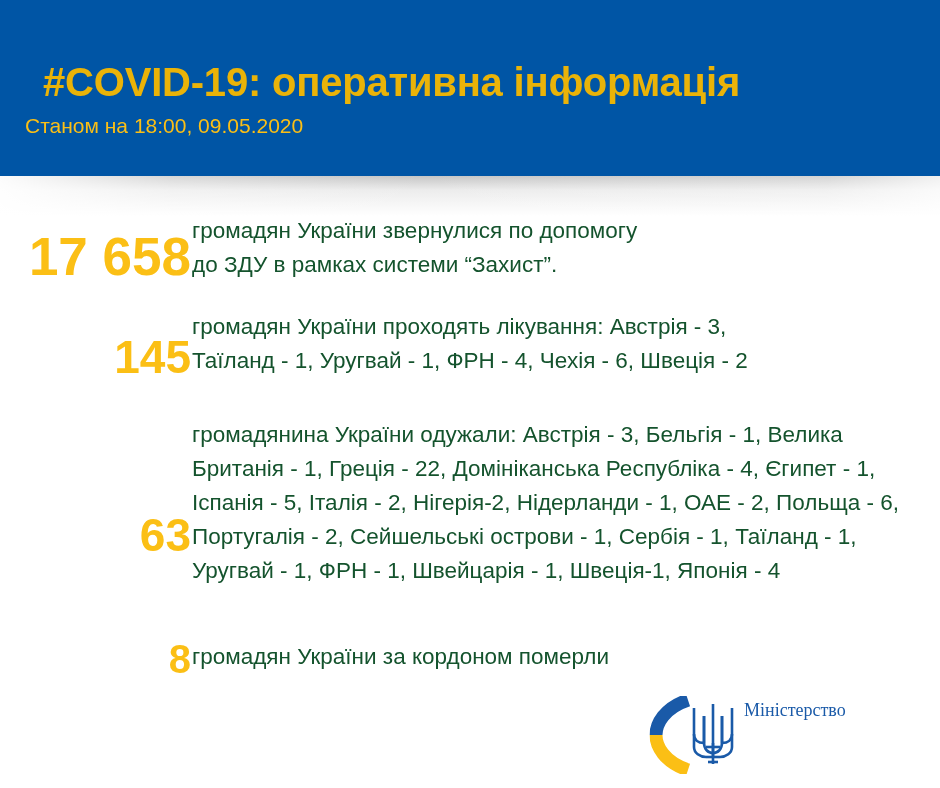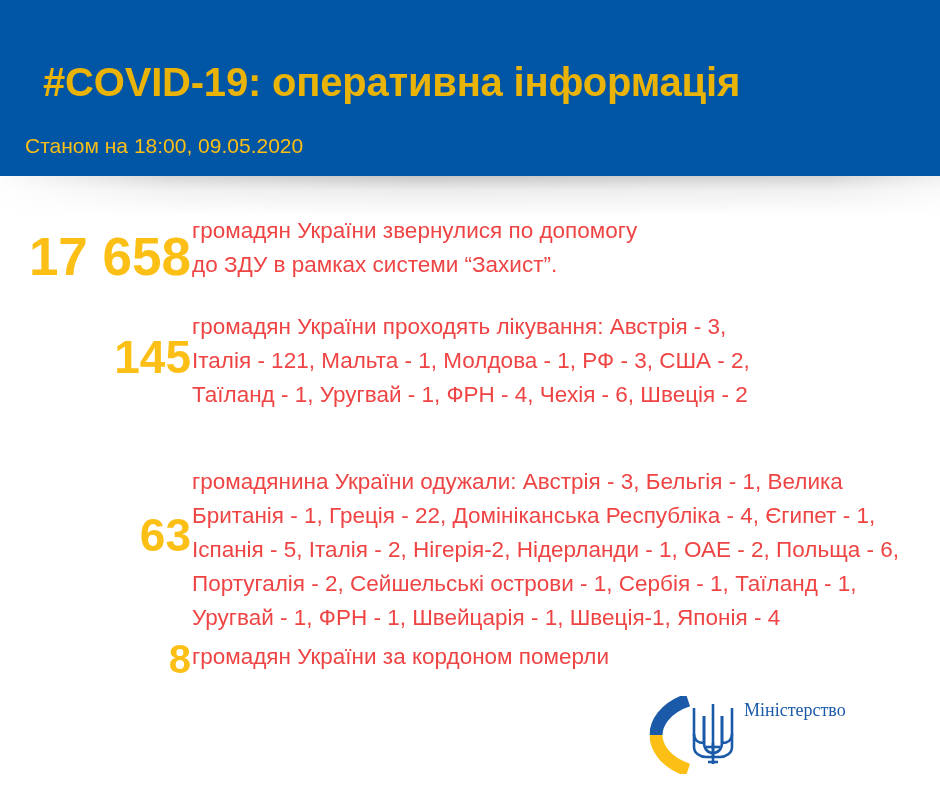--- a/index.html
+++ b/index.html
@@ -37,21 +37,20 @@
     margin-top: 24px;
   }
   .header-subtitle {
     position: absolute;
     left: 25px;
     top: 114px;
     font-size: 21px;
     font-weight: normal;
     color: #fbbf15;
     white-space: nowrap;
-    margin-top: 20px;
   }
 
   
   .header-shadow {
     position: absolute;
     left: 0;
     top: 176px;
     width: 940px;
     height: 40px;
     background: linear-gradient(to bottom, rgba(120,120,120,0.42) 0%, rgba(160,160,160,0.20) 35%, rgba(255,255,255,0) 100%);
@@ -81,21 +80,21 @@
     color: #fbbf15;
     font-weight: bold;
     font-size: 52px;
     line-height: 1;
     padding-left: 17px;
   }
   .stat-text {
     position: absolute;
     left: 192px;
     width: 742px;
-    color: #ef4444;
+    color: #14532d;
     font-size: 22.5px;
     line-height: 34px;
   }
   .stat-text.justify {
     text-align: justify;
   }
   .stat-text.justify > span {
     display: block;
   }
 
@@ -105,21 +104,21 @@
   #row-1 .stat-text { top: 0; }
 
   
   #row-2 { top: 308px; }
   #row-2 .stat-number { top: 26px; font-size: 46px; }
   #row-2 .stat-text { top: 2px; }
 
   
   #row-3 { top: 418px; }
   #row-3 .stat-number { top: 94px; font-size: 46px; }
-  #row-3 .stat-text { top: 0; margin-top: 47px; }
+  #row-3 .stat-text { top: 0; }
 
   
   #row-4 { top: 634px; }
   #row-4 .stat-number { top: 5px; font-size: 40px; }
   #row-4 .stat-text { top: 6px; }
 
   
   .logo {
     position: absolute;
     left: 648px;
@@ -169,21 +168,20 @@
   <div class="stat-text justify">
     <span>громадян України звернулися по допомогу</span>
     <span>до ЗДУ в рамках системи “Захист”.</span>
   </div>
 </div>
 
 <div class="stat" id="row-2">
   <div class="stat-number">145</div>
   <div class="stat-text justify">
     <span>громадян України проходять лікування: Австрія - 3,</span>
-    <span>Італія - 121, Мальта - 1, Молдова - 1, РФ - 3, США - 2,</span>
     <span>Таїланд - 1, Уругвай - 1, ФРН - 4, Чехія - 6, Швеція - 2</span>
   </div>
 </div>
 
 <div class="stat" id="row-3">
   <div class="stat-number">63</div>
   <div class="stat-text">
     <span>громадянина України одужали: Австрія - 3, Бельгія - 1,</span>
     <span>Велика Британія - 1, Греція - 22, Домініканська</span>
     <span>Республіка - 4, Єгипет - 1, Іспанія - 5, Італія - 2, Нігерія-2,</span>

